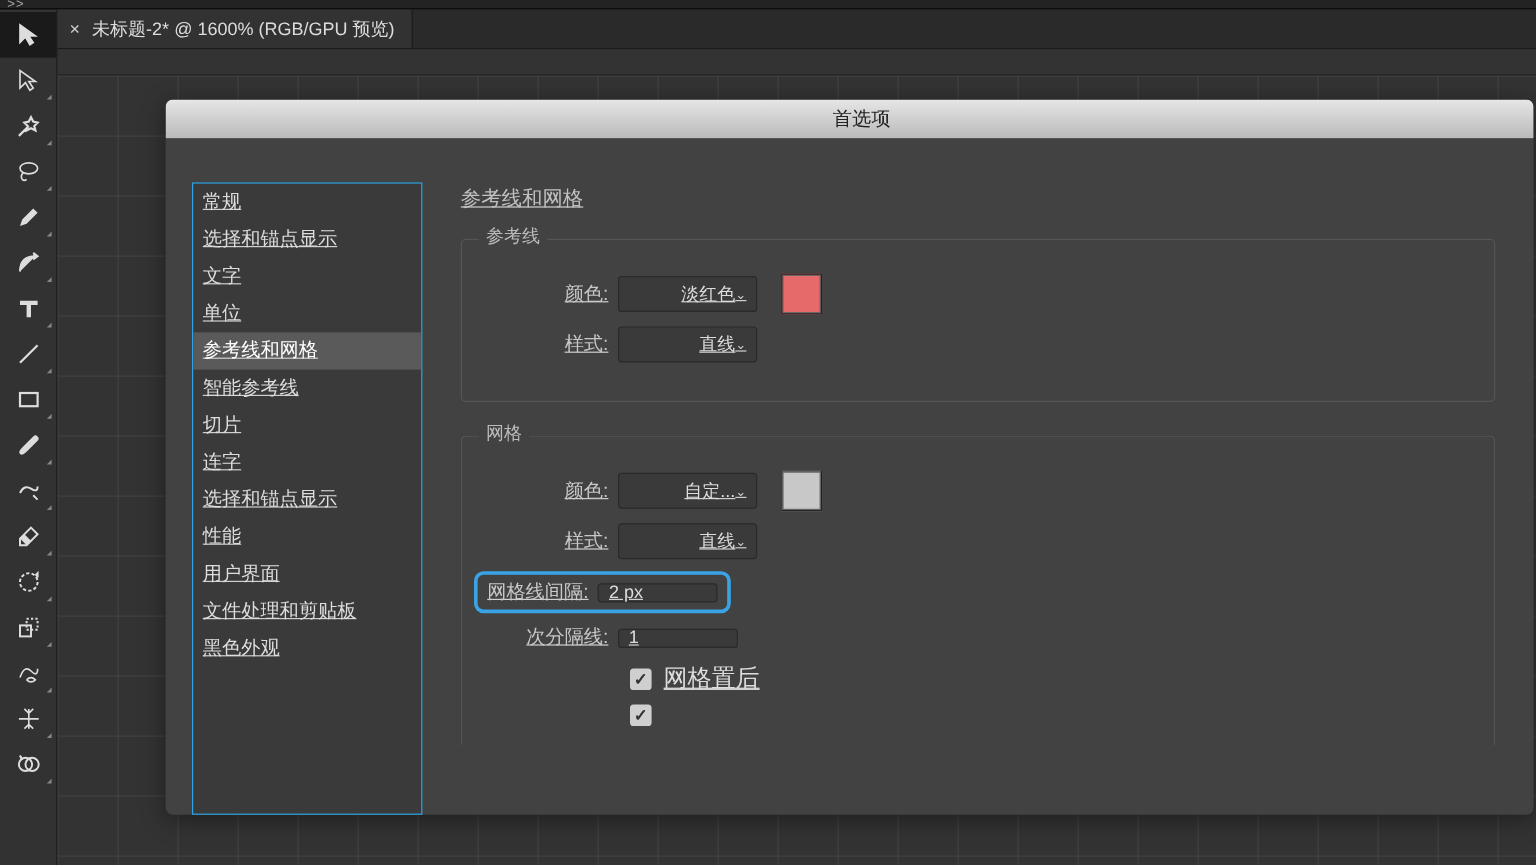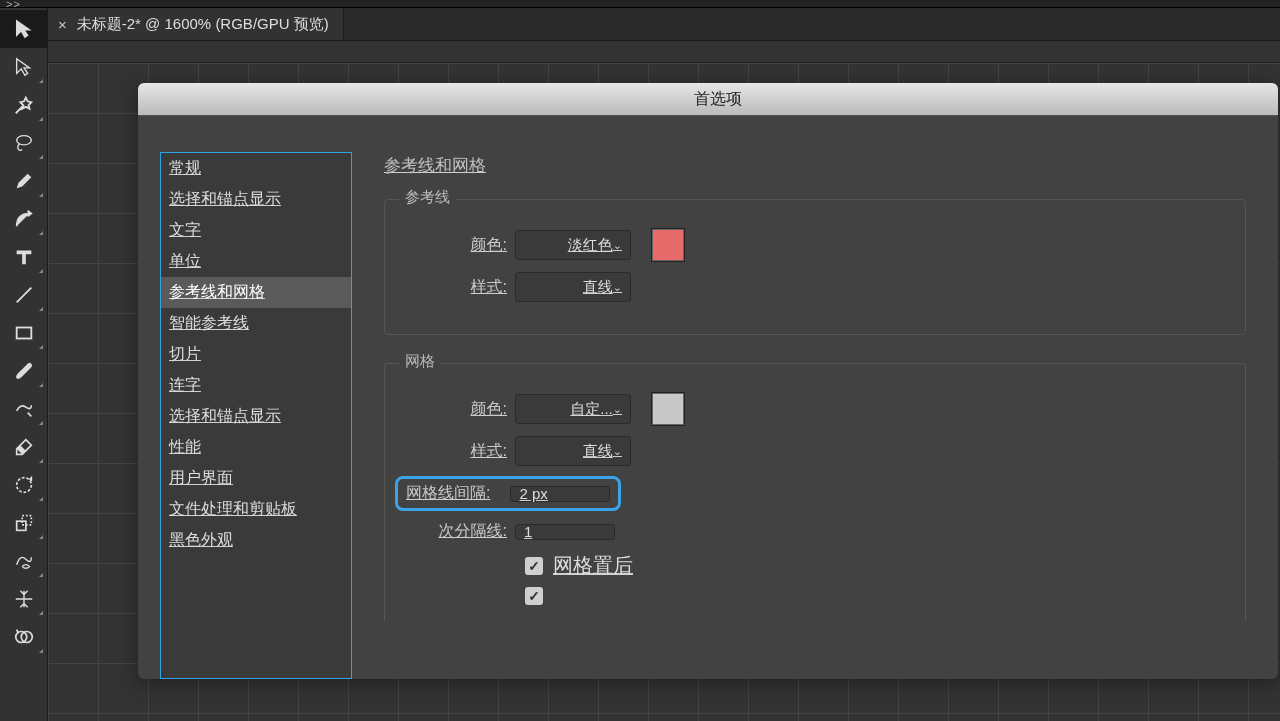--- a/index.html
+++ b/index.html
@@ -223,21 +223,20 @@
       padding: 0 8px;
       display: flex;
       align-items: center;
     }
     .highlight-box {
       border: 3px solid #3aa3e6;
       border-radius: 8px;
       padding: 4px 8px;
       display: inline-flex;
       align-items: center;
-      gap: 12px;
     }
     .checkbox-row {
       display: flex;
       align-items: center;
       margin: 8px 0 8px 118px;
     }
     .checkbox {
       width: 18px;
       height: 18px;
       background: #cfcfcf;

